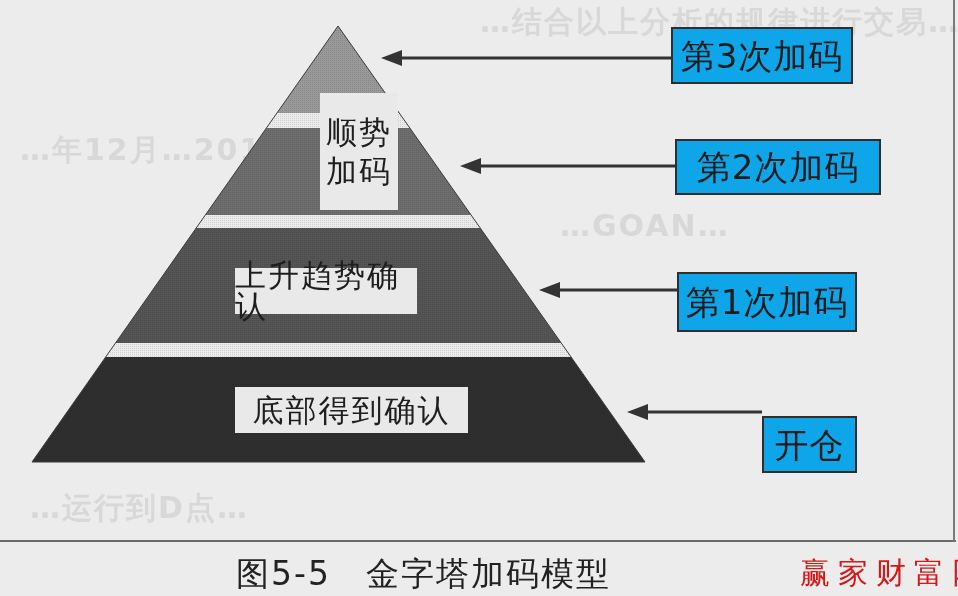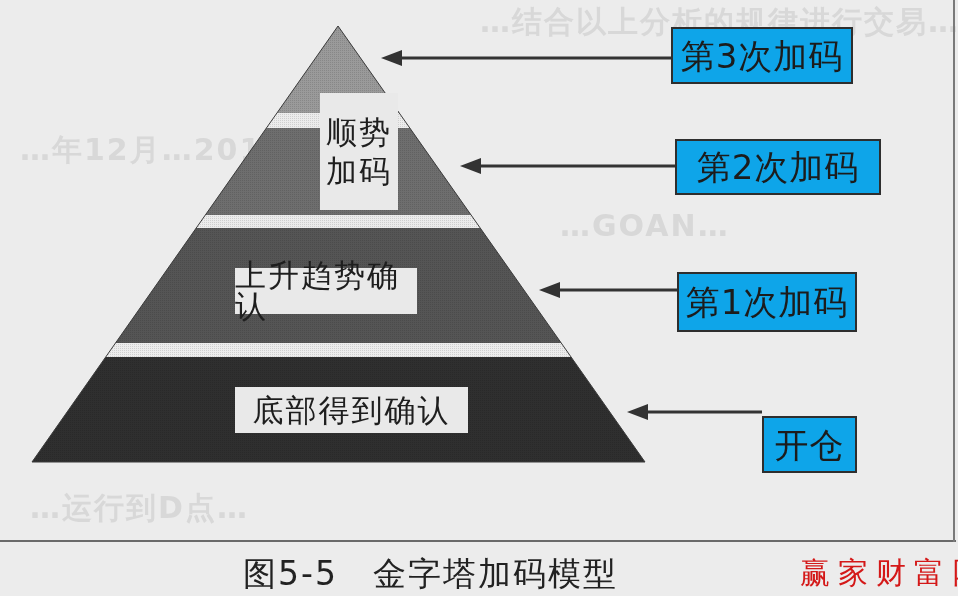--- a/index.html
+++ b/index.html
@@ -21,21 +21,21 @@
     align-items:center; justify-content:center; box-sizing:border-box;
     letter-spacing:1px;
   }
   .inner-label {
     position:absolute; background:#e9e9e9; color:#1e1e1e;
     font-size:31px; line-height:1; display:flex; align-items:center;
     justify-content:center; box-sizing:border-box; letter-spacing:2px;
   }
   .stacked { flex-direction:column; font-size:31px; line-height:1.25; }
   .caption {
-    position:absolute; left:243px; top:552px; font-size:33px; color:#222;
+    position:absolute; left:236px; top:552px; font-size:33px; color:#222;
     white-space:nowrap; letter-spacing:2px;text-align:right;
   }
   .watermark {
     position:absolute; left:800px; top:553px; font-size:30px; color:#d41818;
     font-family:"DejaVu Serif", serif; letter-spacing:8px; white-space:nowrap;
   }
 </style>
 </head>
 <body>
 

